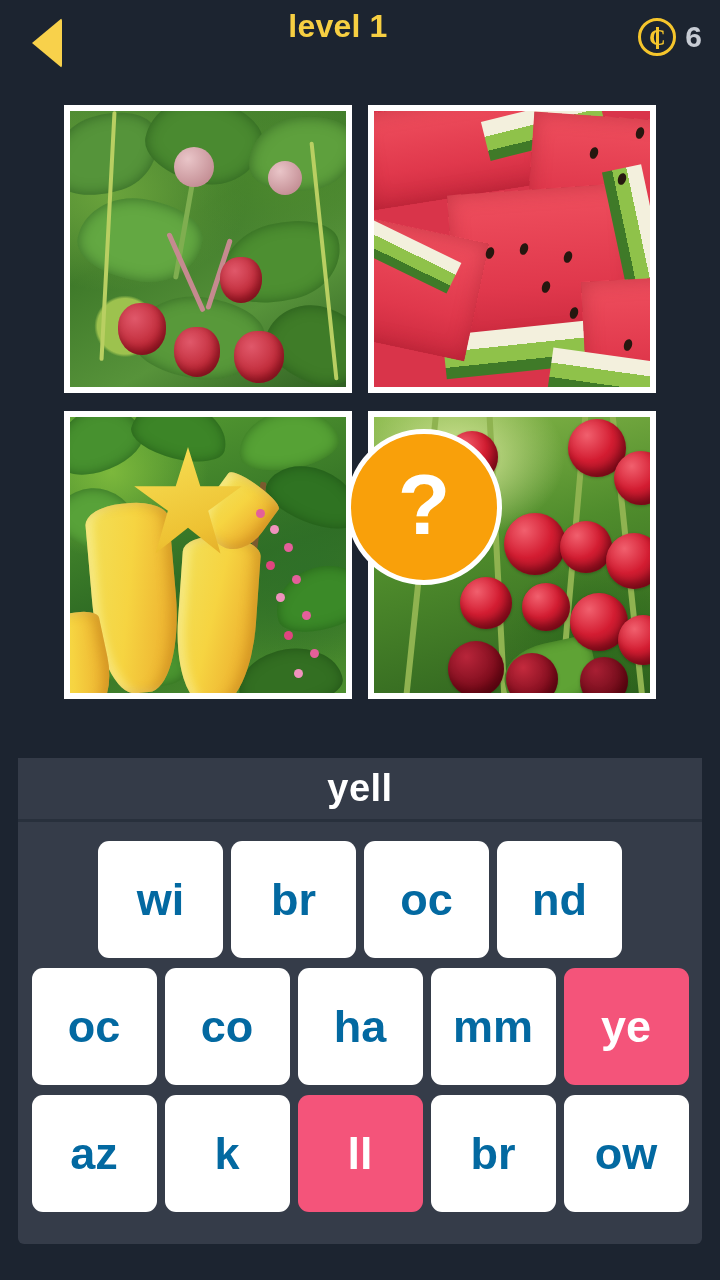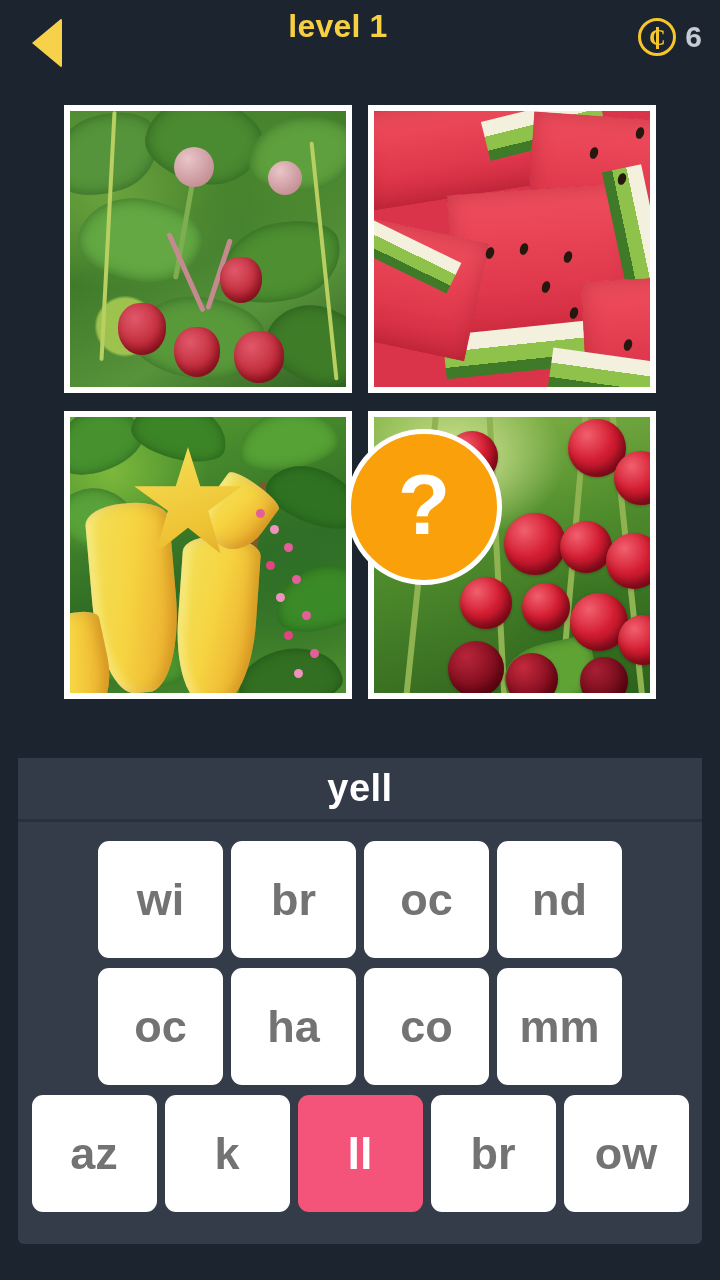--- a/index.html
+++ b/index.html
@@ -209,21 +209,21 @@
     display:flex; flex-direction:column; justify-content:flex-start;
     padding:16px 10px 0 10px; gap:10px;
   }
   .tile-row { display:flex; gap:8px; justify-content:center; }
   .tile {
     width:125px; height:117px; border-radius:11px;
     background:#ffffff;
     display:flex; align-items:center; justify-content:center;
     cursor:pointer; user-select:none;
   }
-  .tile span { color:#737373; font-size:45px; font-weight:bold; }
+  .tile span { color:#0369a1; font-size:45px; font-weight:bold; }
   .tile.used { background:#f4547a; }
   .tile.used span { color:#ffffff; }
 </style>
 </head>
 <body>
 
 <div class="app">
 
   <div class="header">
     <div class="back-btn">
@@ -372,27 +372,30 @@
         <div class="tile">
             <span>nd</span>
           </div>
       </div>
 
       <div class="tile-row">
         <div class="tile">
             <span>oc</span>
           </div>
         <div class="tile">
+            <span>co</span>
+          </div>
+        <div class="tile">
             <span>ha</span>
           </div>
         <div class="tile">
-            <span>co</span>
-          </div>
-        <div class="tile">
             <span>mm</span>
+          </div>
+        <div class="tile used">
+            <span>ye</span>
           </div>
       </div>
 
       <div class="tile-row">
         <div class="tile">
             <span>az</span>
           </div>
         <div class="tile">
             <span>k</span>
           </div>

